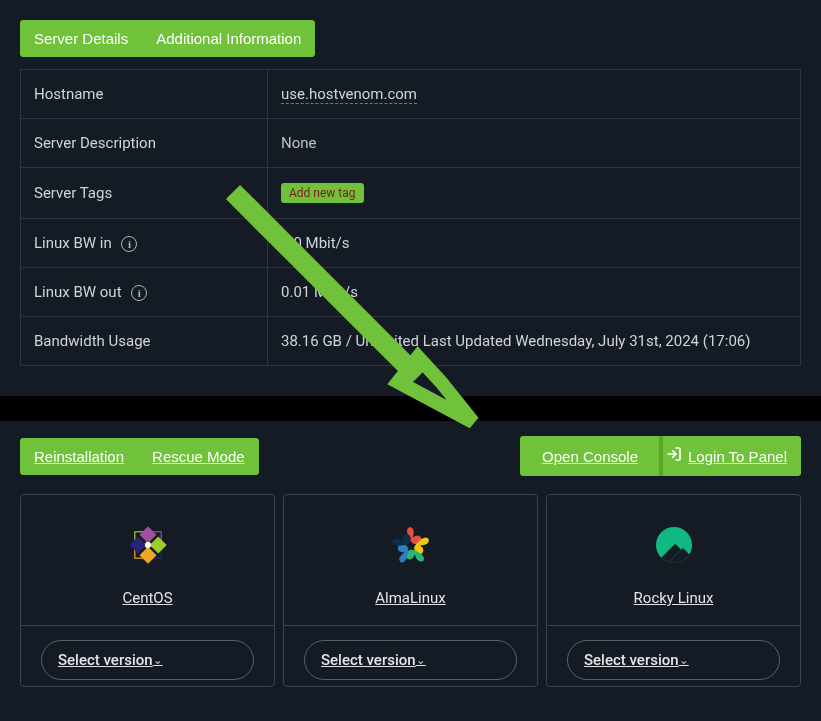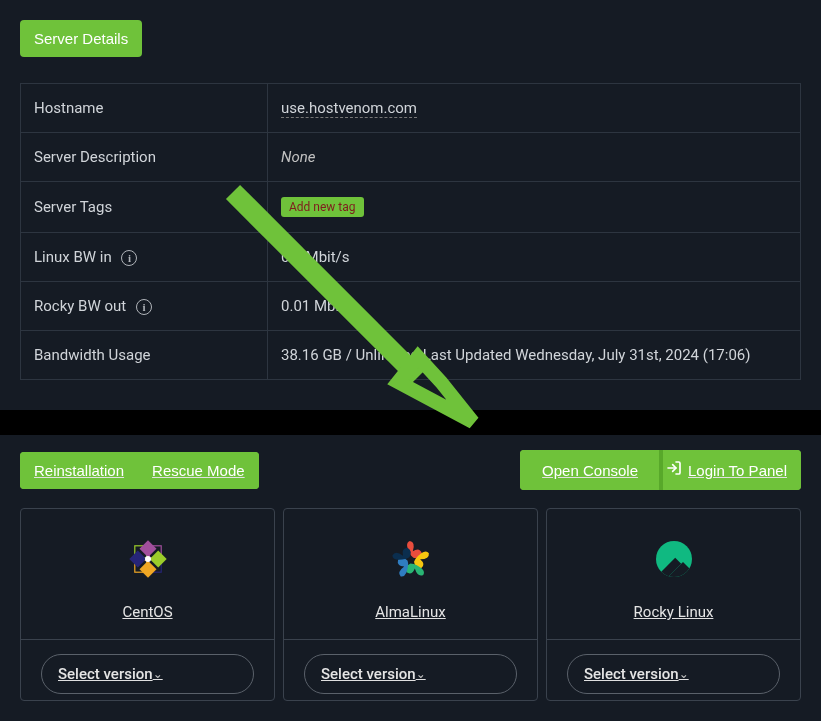--- a/index.html
+++ b/index.html
@@ -18,21 +18,21 @@
       position: relative;
     }
     .content {
       padding: 20px;
     }
     .tab-group {
       display: inline-flex;
       background: #6fc23a;
       border-radius: 4px;
       overflow: hidden;
-      margin-bottom: 26px;
+      margin-bottom: 12px;
     }
     .tab-button {
       padding: 10px 14px;
       color: #ffffff;
       font-size: 15px;
       font-weight: 500;
       cursor: pointer;
       background: #6fc23a;
       border: none;
     }
@@ -57,21 +57,20 @@
       border-right: 1px solid #2d3540;
     }
     .details-table td.value-cell {
       color: #d0d4d9;
     }
     .hostname-link {
       border-bottom: 1px dashed #777;
       cursor: pointer;
     }
     .italic {
-      font-style: italic;
       color: #c0c0c0;
     }
     .tag-button {
       display: inline-block;
       background: #6fc23a;
       color: #7f1d1d;
       padding: 3px 8px;
       border-radius: 3px;
       font-size: 12px;
       cursor: pointer;
@@ -205,20 +204,21 @@
       z-index: 100;
     }
   </style>
 </head>
 <body>
 
 <div class="content">
 
   <div class="tab-group">
     <button class="tab-button">Server Details</button>
+    <button class="tab-button">Additional Information</button>
   </div>
 
   <table class="details-table">
     <tbody>
         <tr>
       <td class="label-cell">Hostname</td>
       <td class="value-cell">
         <span class="hostname-link">use.hostvenom.com</span>
       </td>
     </tr>
@@ -236,21 +236,21 @@
     </tr>
     <tr>
       <td class="label-cell">
         <span>Linux BW in</span>
         <span class="info-icon">i</span>
       </td>
       <td class="value-cell">0.0   Mbit/s</td>
     </tr>
     <tr>
       <td class="label-cell">
-        <span>Rocky BW out</span>
+        <span>Linux BW out</span>
         <span class="info-icon">i</span>
       </td>
       <td class="value-cell">0.01 Mbit/s</td>
     </tr>
     <tr>
       <td class="label-cell">Bandwidth Usage</td>
       <td class="value-cell">38.16 GB / Unlimited    Last Updated Wednesday, July 31st, 2024 (17:06)</td>
     </tr>
   </tbody>
     </table>

